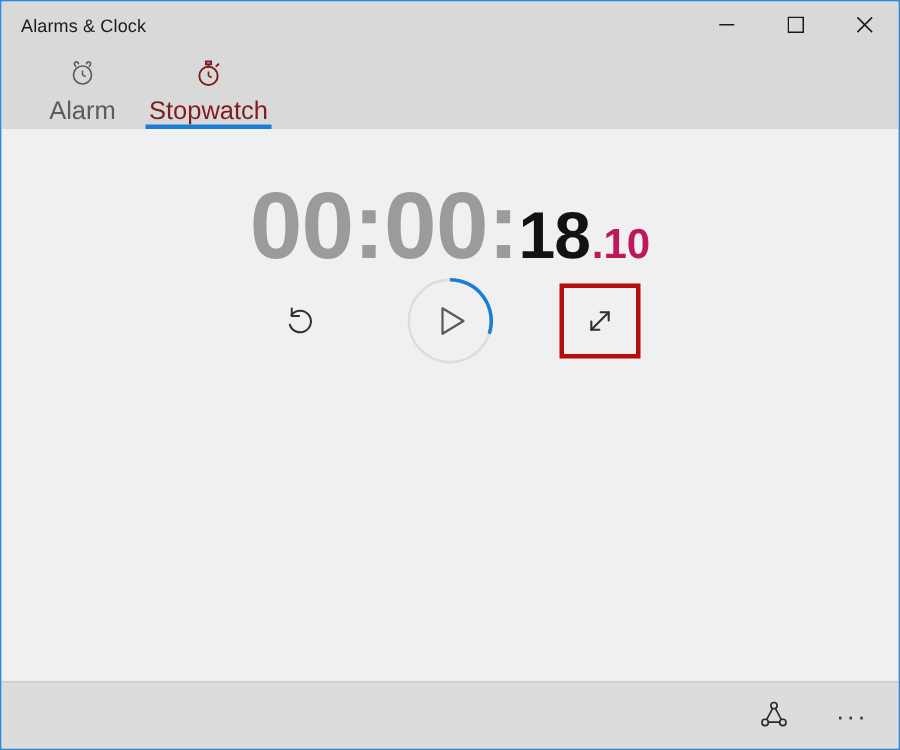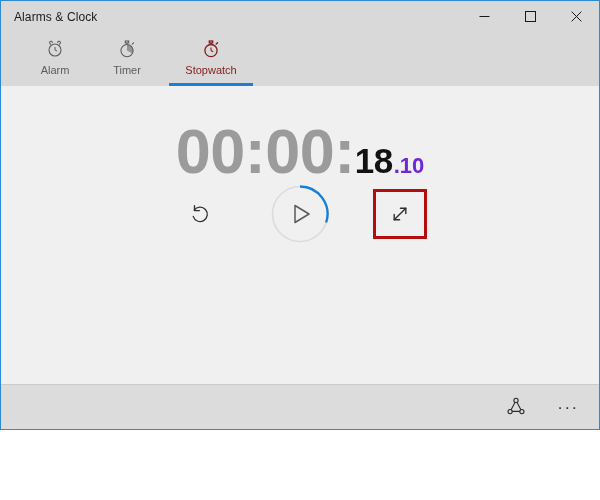--- a/index.html
+++ b/index.html
@@ -11,21 +11,21 @@
     width: 600px;
     height: 500px;
     overflow: hidden;
     font-family: "Liberation Sans", sans-serif;
   }
 
   
   .window {
     position: relative;
     width: 600px;
-    height: 430px;
+    height: 500px;
     box-sizing: border-box;
     border: 1px solid #2c8bd9;
     background: #f0f0f0;
     display: flex;
     flex-direction: column;
     overflow: hidden;
   }
 
   
   .titlebar {
@@ -78,21 +78,21 @@
     color: #5c5c5c;
   }
   .tab.wide { width: 96px; }
   .tab .tab-icon {
     height: 24px;
     display: flex;
     align-items: center;
     justify-content: center;
   }
   .tab .tab-label {
-    font-size: 11px;
+    font-size: 17px;
     margin-top: 3px;
     white-space: nowrap;
     user-select: none;
   }
   .tab.active { color: #7f1d1d; }
   .tab.active .tab-underline {
     position: absolute;
     left: 6px;
     right: 6px;
     bottom: 0;
@@ -116,30 +116,30 @@
     justify-content: center;
   }
   .time-major {
     font-size: 63px;
     font-weight: bold;
     color: #9b9b9b;
     letter-spacing: -0.5px;
     line-height: 1;
   }
   .time-seconds {
-    font-size: 35px;
+    font-size: 44px;
     font-weight: bold;
     color: #121212;
     letter-spacing: -0.5px;
     line-height: 1;
   }
   .time-frac {
-    font-size: 22px;
+    font-size: 28px;
     font-weight: bold;
-    color: #6d28d9;
+    color: #be185d;
     line-height: 1;
     margin-left: 1px;
   }
 
   .controls {
     position: absolute;
     top: 98px;
     left: 0;
     right: 0;
     display: flex;
@@ -251,32 +251,20 @@
           <path d="M5.4 5.2 C4.3 4.0 4.4 2.9 5.2 2.4 C6.0 1.9 7.0 2.4 7.3 3.4" fill="none" stroke="currentColor" stroke-width="1.1" stroke-linecap="round"></path>
           <path d="M14.6 5.2 C15.7 4.0 15.6 2.9 14.8 2.4 C14.0 1.9 13.0 2.4 12.7 3.4" fill="none" stroke="currentColor" stroke-width="1.1" stroke-linecap="round"></path>
           <line x1="10" y1="11" x2="10" y2="8" stroke="currentColor" stroke-width="1"></line>
           <line x1="10" y1="11" x2="12.2" y2="12.1" stroke="currentColor" stroke-width="1"></line>
         </svg>
       </span>
       <span class="tab-label">Alarm</span>
     </div>
 
 
-    <div class="tab">
-      <span class="tab-icon">
-        <svg width="20" height="20" viewBox="0 0 20 20">
-          <circle cx="10" cy="11.6" r="6.1" fill="none" stroke="currentColor" stroke-width="1.1"></circle>
-          <path d="M10 11.6 L10 5.5 A6.1 6.1 0 0 1 15.3 14.6 Z" fill="currentColor" opacity="0.55"></path>
-          <rect x="8.3" y="2.0" width="3.4" height="1.9" fill="none" stroke="currentColor" stroke-width="1.1"></rect>
-          <line x1="10" y1="3.9" x2="10" y2="5.4" stroke="currentColor" stroke-width="1.1"></line>
-          <line x1="15.2" y1="5.1" x2="16.6" y2="3.8" stroke="currentColor" stroke-width="1.1" stroke-linecap="round"></line>
-        </svg>
-      </span>
-      <span class="tab-label">Timer</span>
-    </div>
 
     <div class="tab wide active">
       <span class="tab-icon">
         <svg width="20" height="20" viewBox="0 0 20 20">
           <circle cx="10" cy="11.6" r="6.1" fill="none" stroke="currentColor" stroke-width="1.3"></circle>
           <rect x="8.3" y="2.0" width="3.4" height="1.9" fill="none" stroke="currentColor" stroke-width="1.3"></rect>
           <line x1="10" y1="3.9" x2="10" y2="5.4" stroke="currentColor" stroke-width="1.3"></line>
           <line x1="15.2" y1="5.1" x2="16.6" y2="3.8" stroke="currentColor" stroke-width="1.3" stroke-linecap="round"></line>
           <line x1="10" y1="11.6" x2="10" y2="8.6" stroke="currentColor" stroke-width="1.1"></line>
           <line x1="10" y1="11.6" x2="12.2" y2="12.7" stroke="currentColor" stroke-width="1.1"></line>

